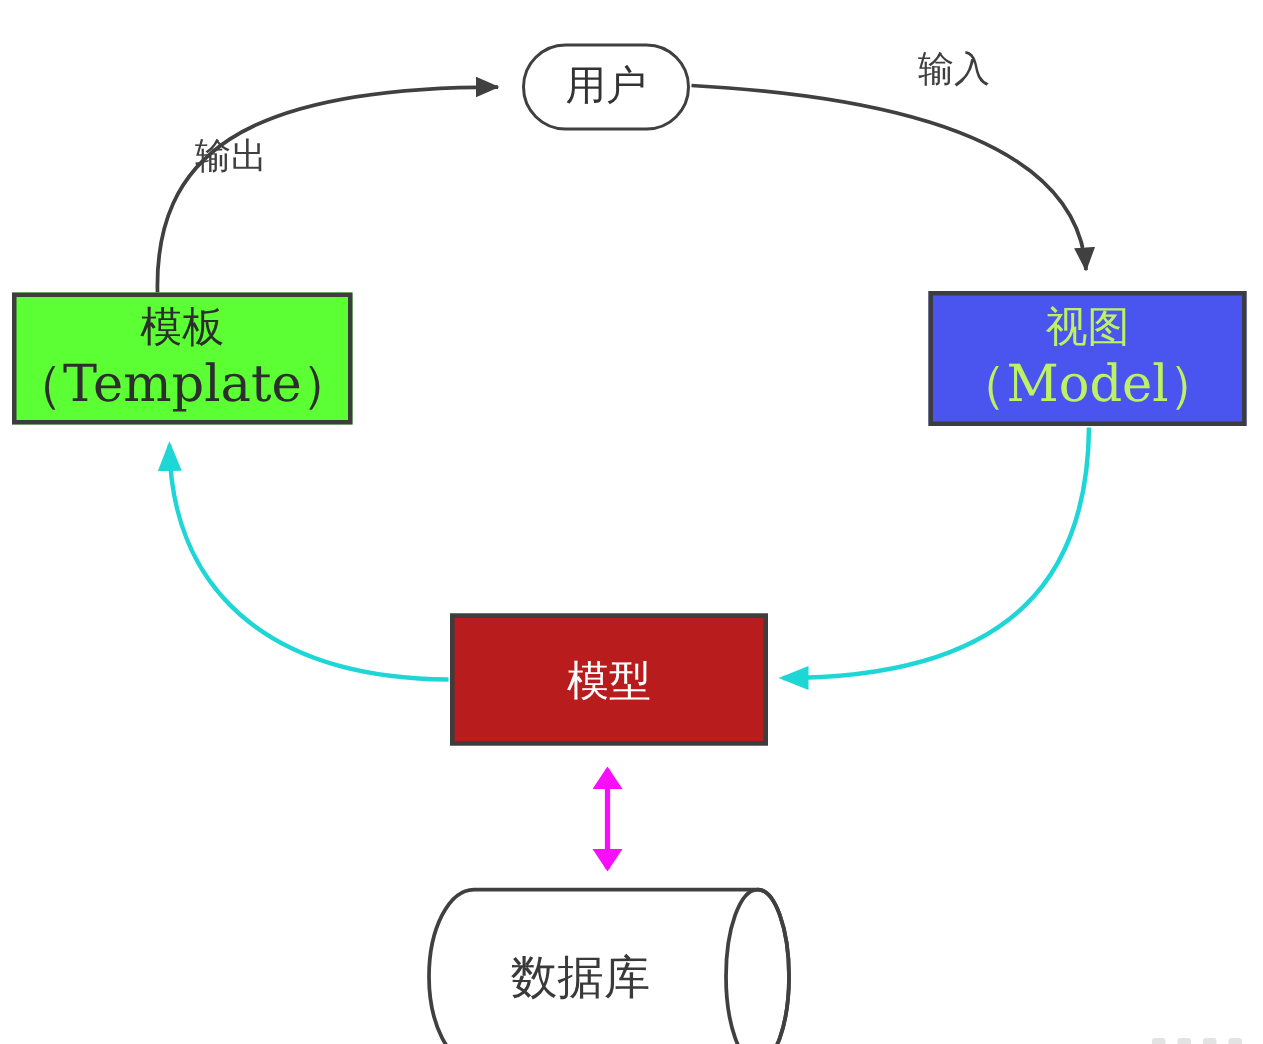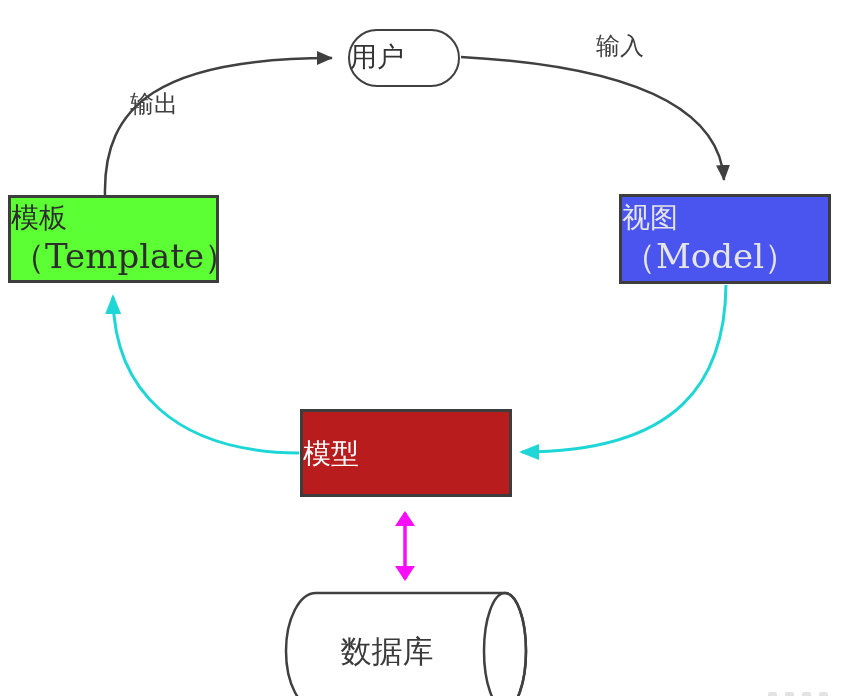--- a/index.html
+++ b/index.html
@@ -20,21 +20,21 @@
     left: 0; top: 0;
     width: 842px; height: 696px;
     z-index: 1;
   }
   .node {
     position: absolute;
     z-index: 2;
     box-sizing: border-box;
     display: flex;
     flex-direction: column;
-    align-items: flex-start;
+    align-items: center;
     justify-content: center;
     text-align: center;
     line-height: 1.25;
   }
   .rect-node {
     border: 3px solid #3d3d3d;
   }
   .node .zh {
     font-size: 28px;
     font-family: "Liberation Sans", sans-serif;
@@ -47,45 +47,45 @@
     left: 348px; top: 29px;
     width: 112px; height: 58px;
     background: #ffffff;
     border: 2.5px solid #404040;
     border-radius: 29px;
     font-size: 27px;
     color: #333333;
   }
   #template-node {
     left: 8px; top: 195px;
-    width: 211px; height: 88px;
+    width: 227px; height: 88px;
     background: #5bff33;
     color: #2d2d2d;
   }
   #view-node {
     left: 619px; top: 194px;
     width: 212px; height: 90px;
     background: #4a55f0;
-    color: #e5e5e5;
+    color: #bef264;
   }
   #model-node {
     left: 300px; top: 409px;
     width: 212px; height: 88px;
     background: #b91c1c;
     color: #ffffff;
   }
   .edge-label {
     position: absolute;
     z-index: 2;
     font-size: 24px;
     color: #3f3f3f;
     font-family: "Liberation Sans", sans-serif;
   }
   #output-label { left: 130px; top: 48px; margin-top: 40px; }
-  #input-label  { left: 596px; top: 30px; }
+  #input-label  { left: 612px; top: 30px; }
   #database-label {
     position: absolute;
     z-index: 2;
     left: 307px; top: 631px;
     width: 160px;
     text-align: center;
     font-size: 31px;
     color: #3a3a3a;
   }
   #watermark-fragment {

